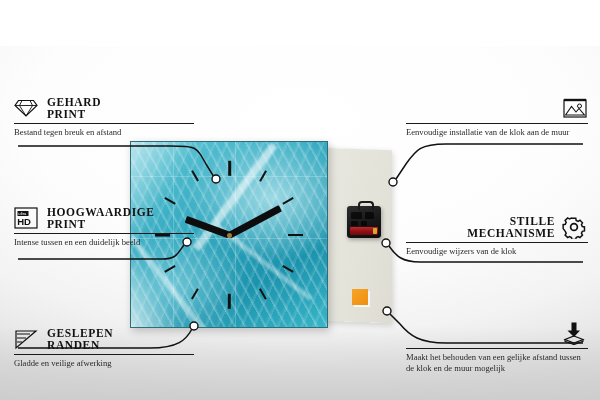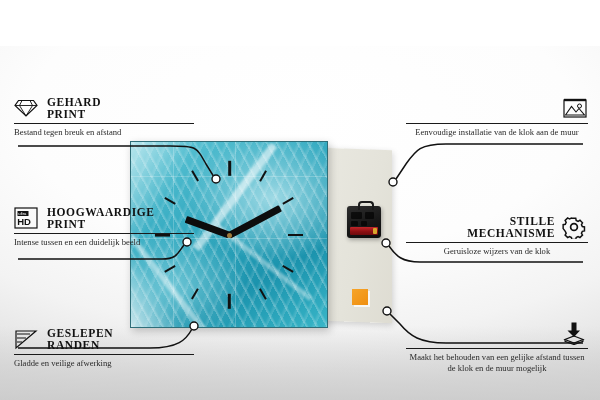--- a/index.html
+++ b/index.html
@@ -28,21 +28,21 @@
     font-family:"Liberation Serif", serif;
     font-weight:bold;font-size:11.5px;letter-spacing:.6px;color:#111;
     white-space:nowrap;
   }
   .feat.right .titles{text-align:right;}
   .feat .rule{height:0;border-top:1.1px solid #1a1a1a;margin-top:3px;width:100%;}
   .feat .desc{
     font-family:"Liberation Serif", serif;
     font-size:8.6px;line-height:1.32;color:#2a2a2a;margin-top:3px;
   }
-  .feat.right .desc{text-align:center;}
+  .feat.right .desc{text-align:left;}
   .ico{width:26px;height:24px;flex:0 0 26px;display:flex;align-items:center;justify-content:flex-start;}
   .ico svg{display:block;}
 
   #f-gehard{left:14px;top:50px;}
   #f-print {left:14px;top:160px;}
   #f-randen{left:14px;top:281px;}
   #f-handgreep{left:406px;top:50px;width:182px;}
   #f-mechanisme{left:406px;top:169px;width:182px;}
   #f-standhouder{left:406px;top:275px;width:182px;}
 
@@ -236,21 +236,21 @@
           <path d="M9.6 1.8h4.8l.5 2.6 2.3 1.1 2.3-1.3 3.1 3.1-1.3 2.3 1.1 2.3 2.6.5v4.8l-2.6.5-1.1 2.3 1.3 2.3-3.1 3.1-2.3-1.3-2.3 1.1-.5 2.6H9.6l-.5-2.6-2.3-1.1-2.3 1.3-3.1-3.1 1.3-2.3-1.1-2.3L-1 14.4V9.6l2.6-.5 1.1-2.3L1.4 4.5l3.1-3.1 2.3 1.3 2.3-1.1z" transform="scale(.82) translate(2.4 2.2)" fill="none" stroke="#111" stroke-width="1.8"></path>
           <circle cx="12" cy="12" r="3.4" fill="none" stroke="#111" stroke-width="1.7"></circle>
         </svg>
       </span>
       <div class="titles">
         <div class="t1">STILLE</div>
         <div class="t2">MECHANISME</div>
       </div>
     </div>
     <div class="rule"></div>
-    <div class="desc">Geruisloze wijzers van de klok</div>
+    <div class="desc">Eenvoudige wijzers van de klok</div>
   </div>
 
   <div class="feat right" id="f-standhouder">
     <div class="head">
       <span class="ico">
         <svg width="24" height="24" viewBox="0 0 24 24">
           <path d="M9.5 1.5h5v8h3.5L12 16 5.5 9.5H9.5z" fill="#111"></path>
           <path d="M12 15 L21 18.5 L12 22 L3 18.5 Z" fill="none" stroke="#111" stroke-width="1.2"></path>
           <path d="M3 18.5 L3 20.3 L12 23.6 L21 20.3 L21 18.5" fill="none" stroke="#111" stroke-width="1.1"></path>
         </svg>

